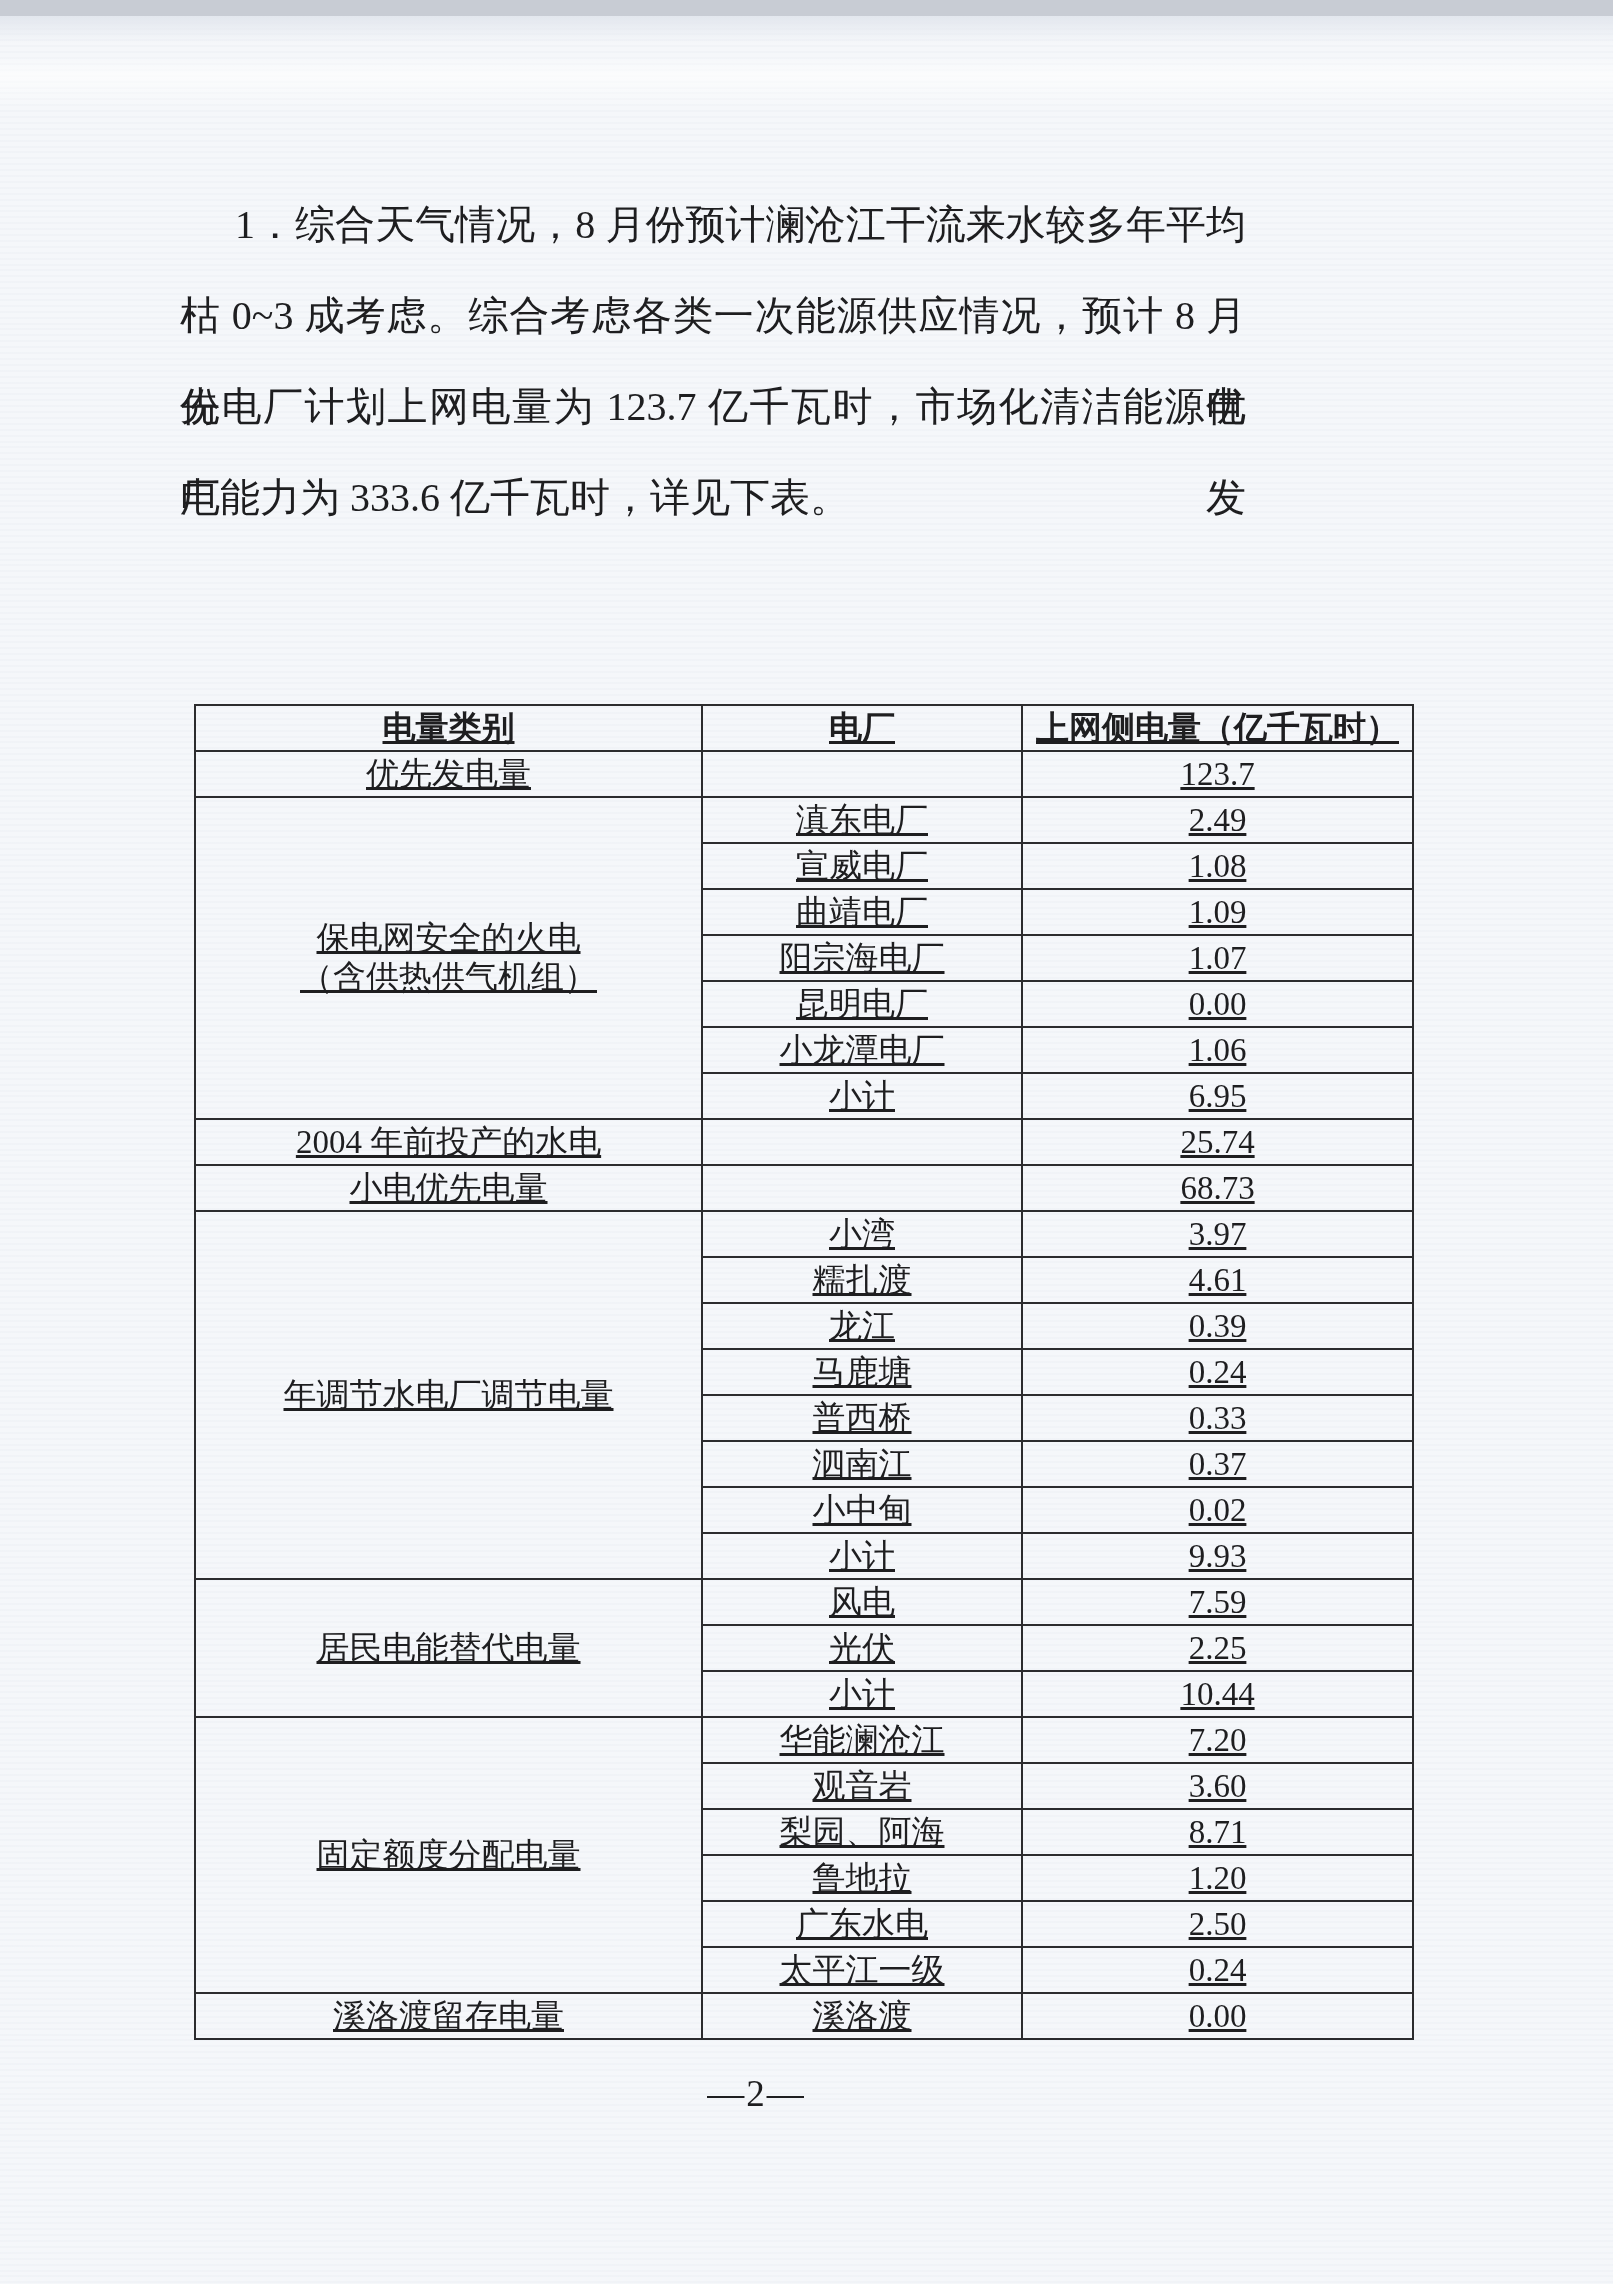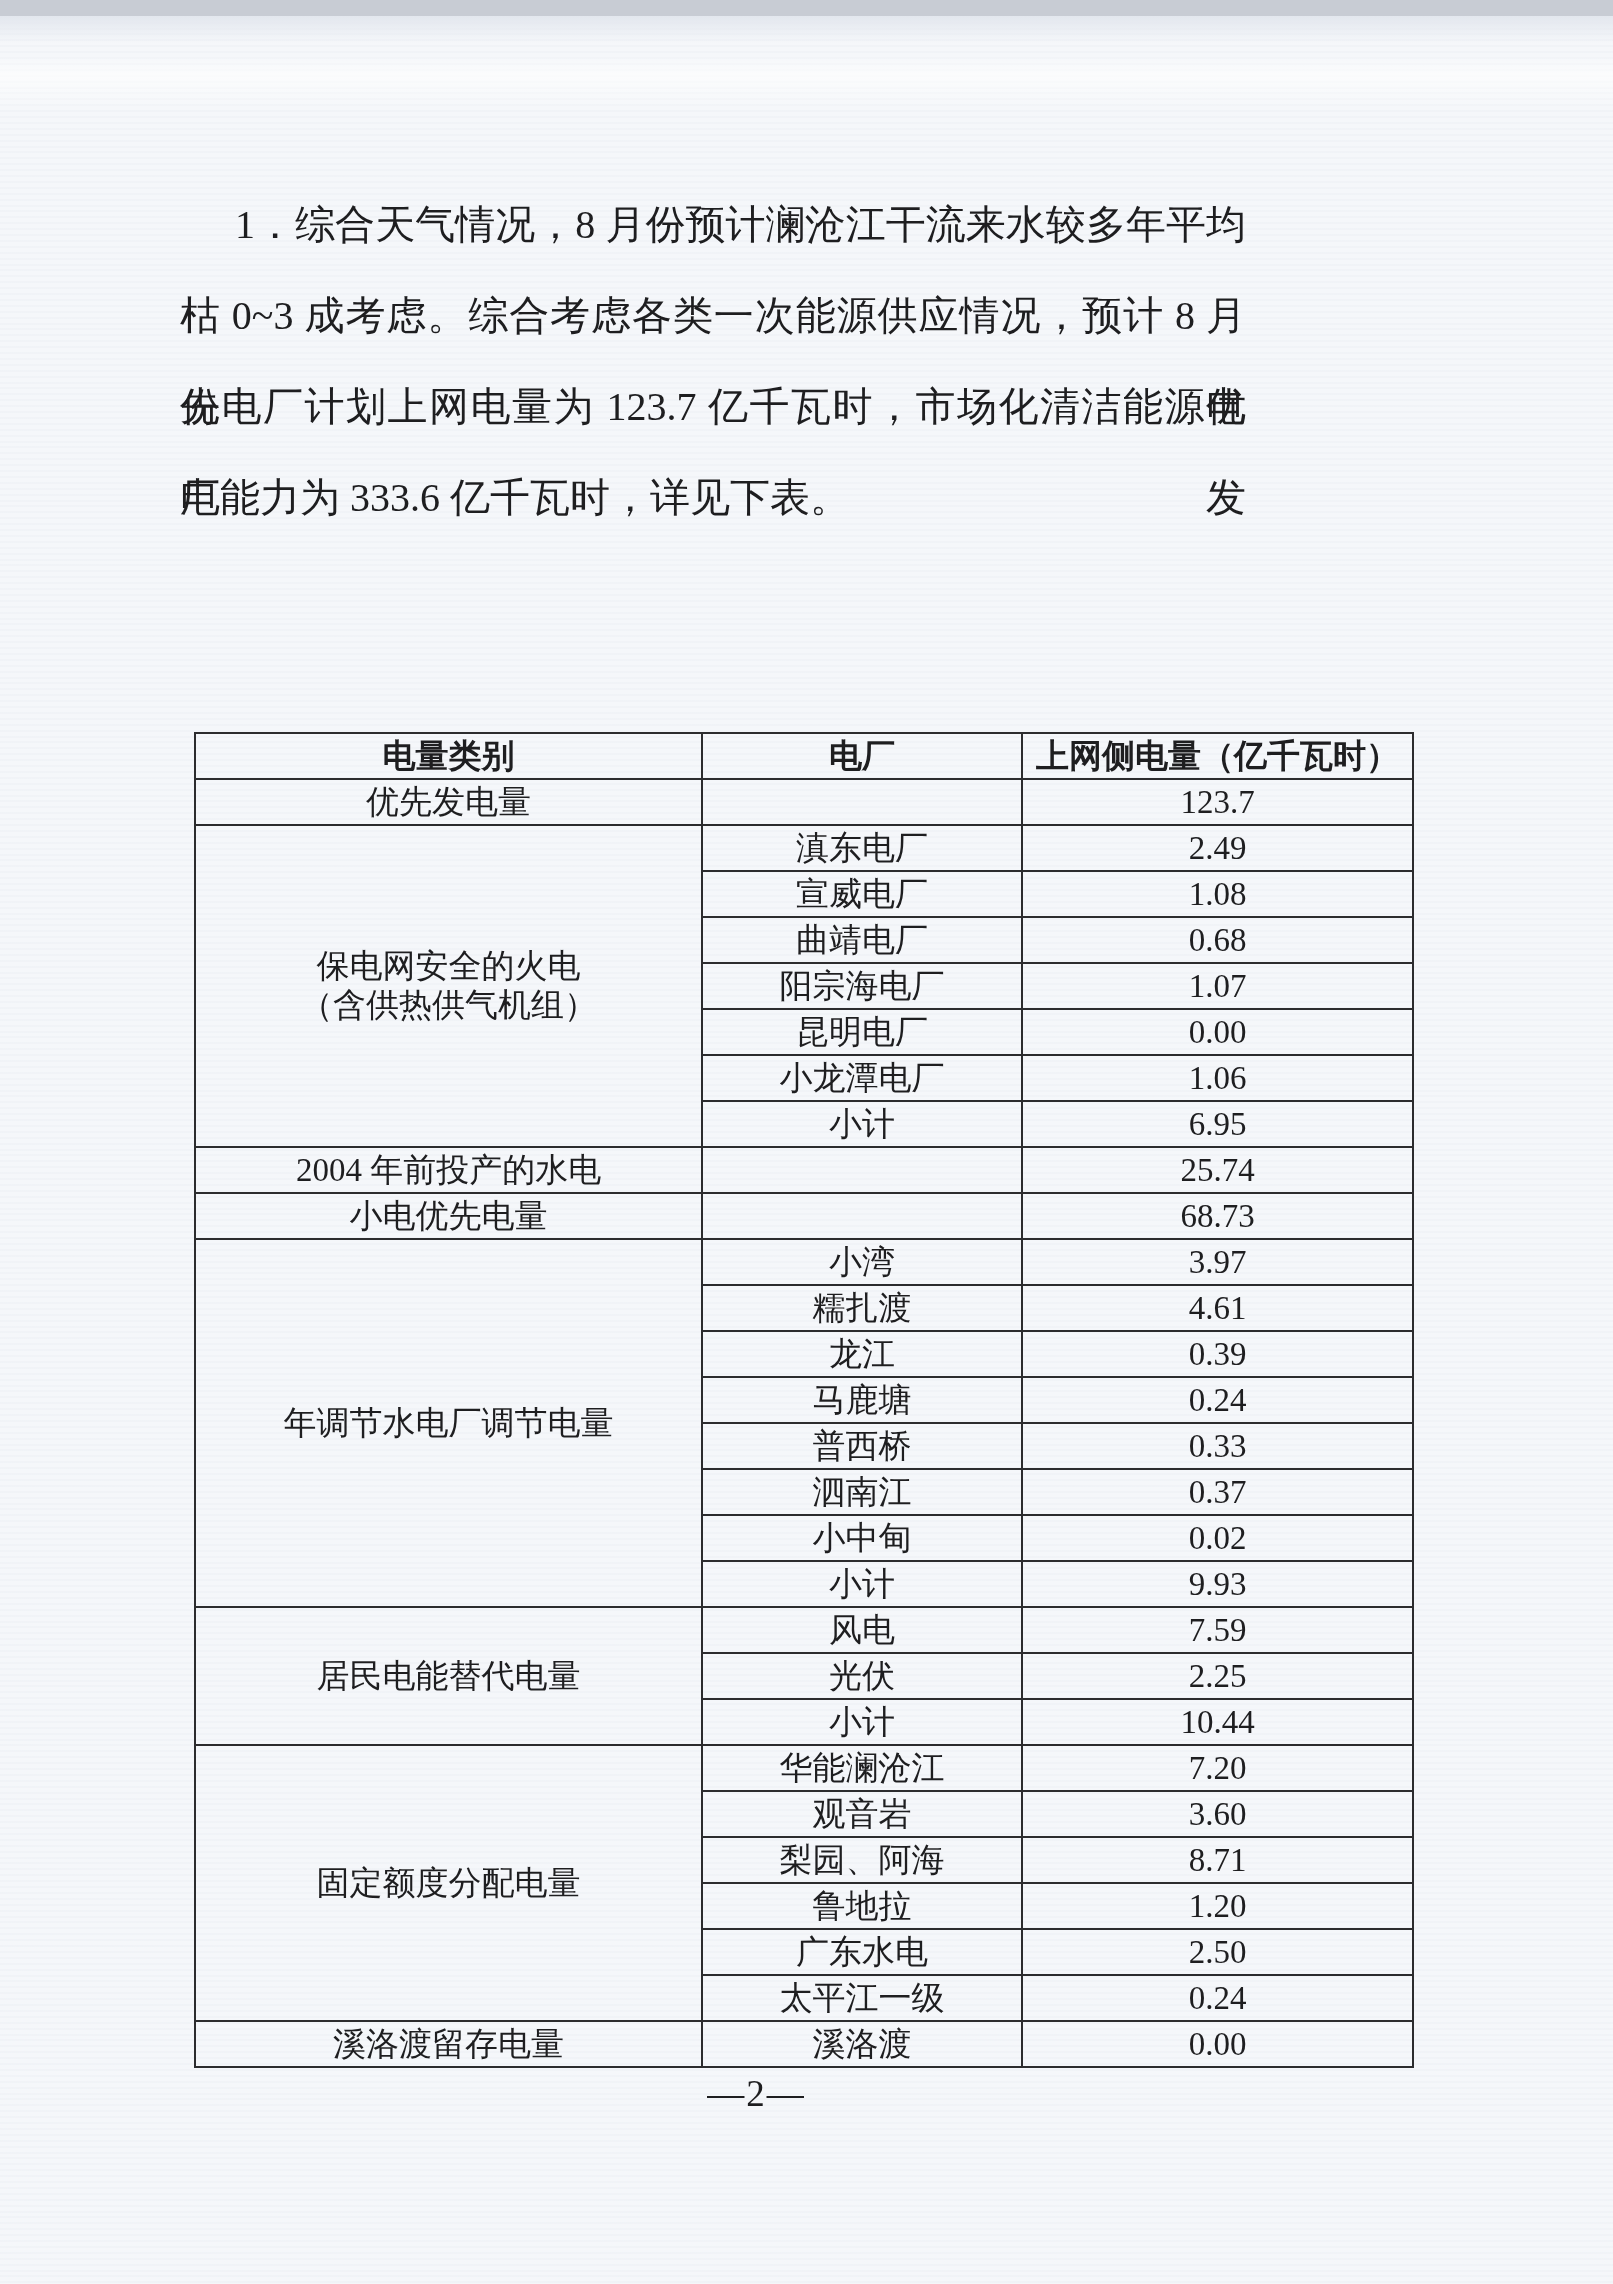--- a/index.html
+++ b/index.html
@@ -29,25 +29,26 @@
     white-space:normal;
     text-align:justify;
     text-align-last:justify;
   }
   .para-line.indent{
     box-sizing:border-box;
     padding-left:55px;
   }
   table.power-table{
     position:absolute;
-    left:194px;top:716px;
+    left:194px;top:688px;
     width:1217px;
     border-collapse:collapse;
     table-layout:fixed;
     border:2.9px solid #2c2c2e;
+    text-decoration:underline;
   }
   .power-table th,.power-table td{
     border:2px solid #2c2c2e;
     height:44px;
     padding:0 3.9px;
     text-align:center;
     vertical-align:middle;
     font-size:33px;
     line-height:1.18;
     font-weight:normal;
@@ -100,21 +101,21 @@
 （含供热供气机组）</td>
           <td class="plant-cell">滇东电厂</td>
           <td class="value-cell">2.49</td>
         </tr>
         <tr>
           <td class="plant-cell">宣威电厂</td>
           <td class="value-cell">1.08</td>
         </tr>
         <tr>
           <td class="plant-cell">曲靖电厂</td>
-          <td class="value-cell">0.68</td>
+          <td class="value-cell">1.09</td>
         </tr>
         <tr>
           <td class="plant-cell">阳宗海电厂</td>
           <td class="value-cell">1.07</td>
         </tr>
         <tr>
           <td class="plant-cell">昆明电厂</td>
           <td class="value-cell">0.00</td>
         </tr>
         <tr>

